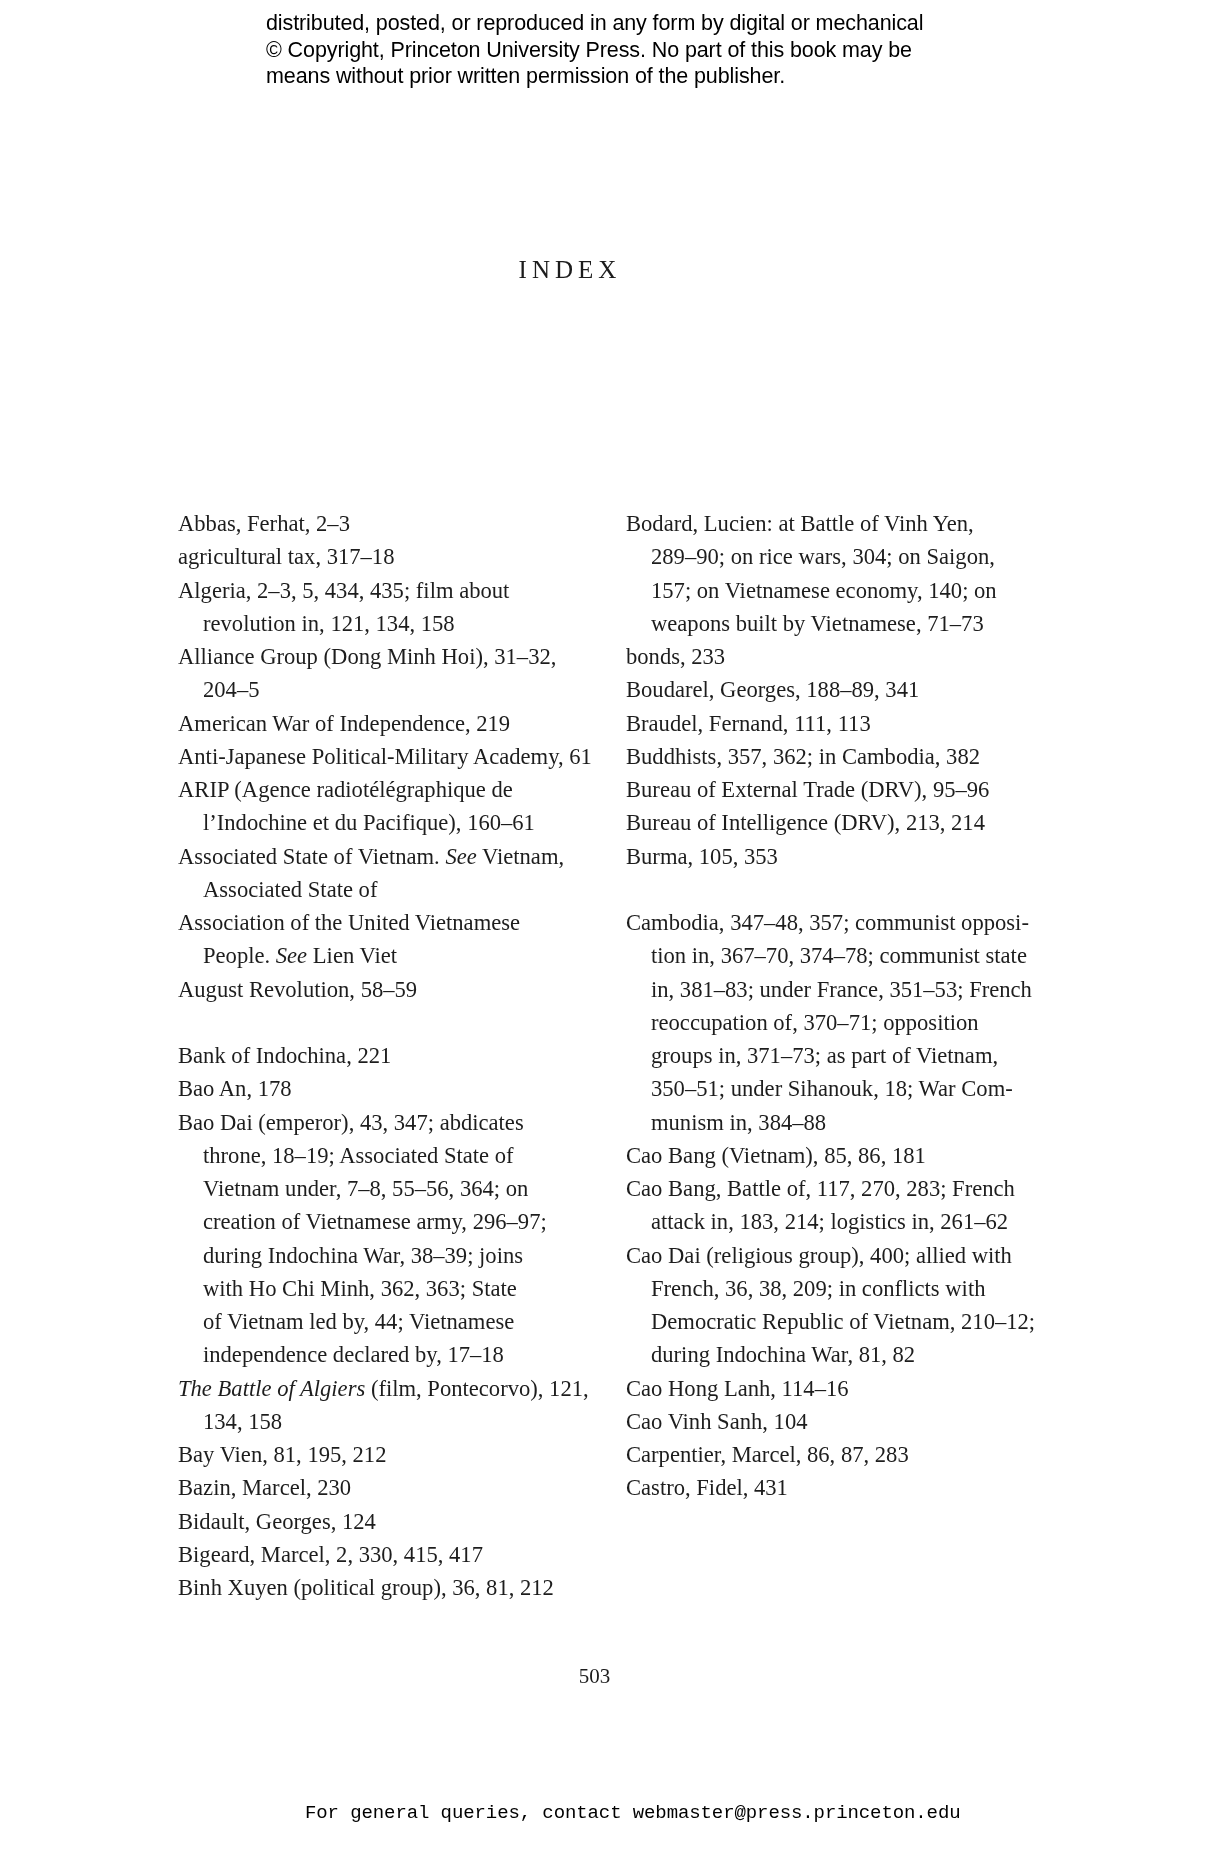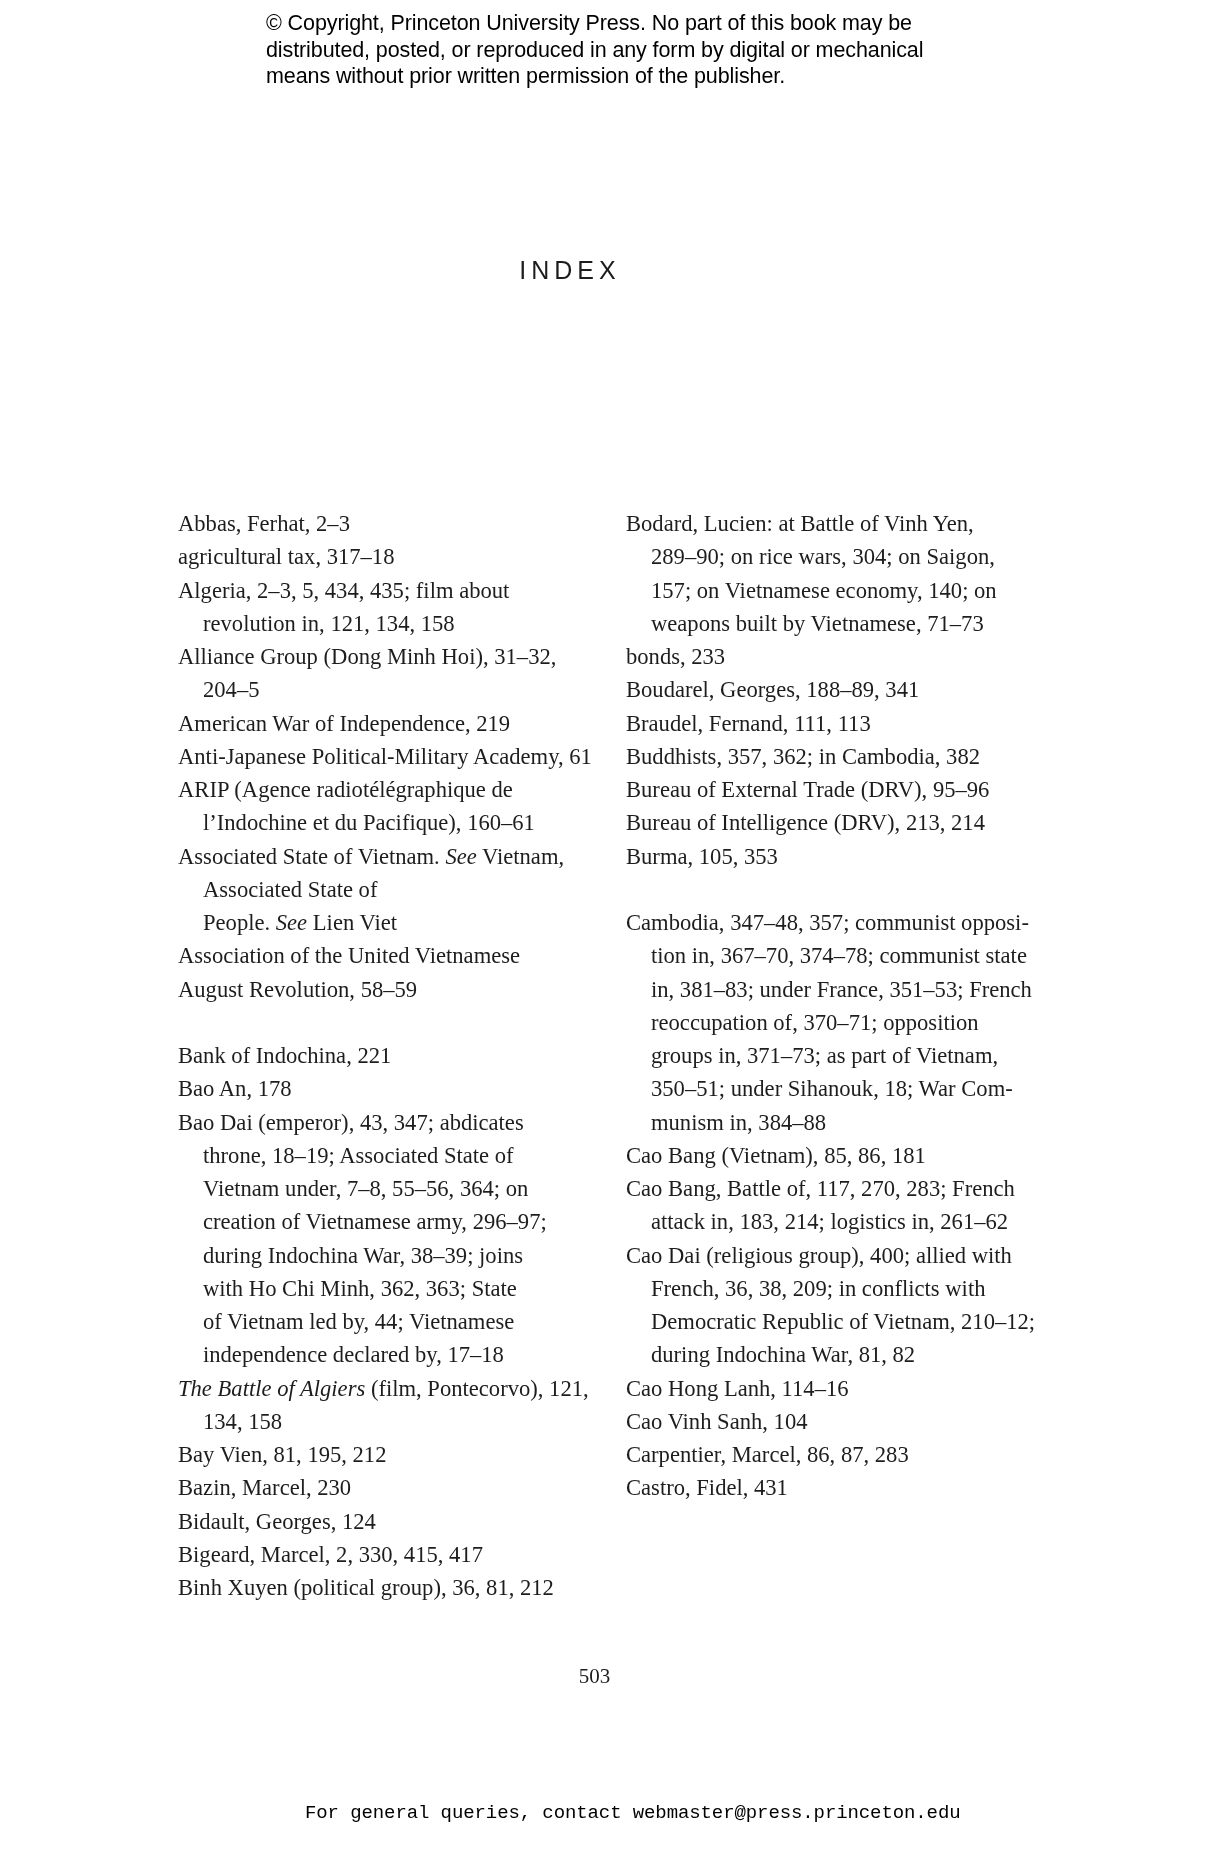--- a/index.html
+++ b/index.html
@@ -5,21 +5,21 @@
   html, body { margin: 0; padding: 0; background: #ffffff; }
   body { width: 1225px; height: 1850px; position: relative; overflow: hidden; color: #1a1a1a; }
   .copyright {
     position: absolute; left: 266px; top: 10px; width: 740px;
     font-family: "Liberation Sans", sans-serif; font-size: 21.5px; line-height: 26.5px;
     color: #000; letter-spacing: -0.1px;
   }
   .copyright .cl { display: block; white-space: nowrap; }
   .title {
     position: absolute; left: 0; width: 1146px; top: 256px; text-align: center;
-    font-family: Liberation Sans, sans-serif; font-size: 25px; letter-spacing: 5px;
+    font-family: Liberation Serif, serif; font-size: 25px; letter-spacing: 5px;
     color: #1c1c1c; font-weight: 400; padding-left: 0;
   }
   .title span { display: inline-block; transform: translateX(-3px); }
   .col {
     position: absolute; top: 507px;
     font-family: "Liberation Serif", serif; font-size: 22.6px; line-height: 33.25px;
     color: #1d1d1d;
   }
   .col.left { left: 178px; width: 420px; }
   .col.right { left: 626px; width: 430px; }
@@ -37,22 +37,22 @@
   .footer {
     position: absolute; left: 305px; top: 1802px;
     font-family: Liberation Mono, monospace; font-size: 19px; color: #000;
     white-space: nowrap; letter-spacing: -0.1px;
   }
 </style>
 </head>
 <body>
 
 <div class="copyright">
+  <span class="cl">distributed, posted, or reproduced in any form by digital or mechanical</span>
   <span class="cl">© Copyright, Princeton University Press. No part of this book may be</span>
-  <span class="cl">distributed, posted, or reproduced in any form by digital or mechanical</span>
   <span class="cl">means without prior written permission of the publisher.</span>
 </div>
 
 <div class="title"><span>INDEX</span></div>
 
 <div class="col left">
     <div class="entry">
       <span class="line"><span>Abbas, Ferhat, 2–3</span></span>
     </div>
     <div class="entry">
@@ -74,22 +74,22 @@
     </div>
     <div class="entry">
       <span class="line"><span>ARIP (Agence radiotélégraphique de</span></span>
       <span class="line cont"><span>l’Indochine et du Pacifique), 160–61</span></span>
     </div>
     <div class="entry">
       <span class="line"><span>Associated State of Vietnam. </span><span class="it">See</span><span> Vietnam,</span></span>
       <span class="line cont"><span>Associated State of</span></span>
     </div>
     <div class="entry">
+      <span class="line"><span>Association of the United Vietnamese</span></span>
       <span class="line cont"><span>People. </span><span class="it">See</span><span> Lien Viet</span></span>
-      <span class="line"><span>Association of the United Vietnamese</span></span>
     </div>
     <div class="entry">
       <span class="line"><span>August Revolution, 58–59</span></span>
     </div>
     <div class="gap"></div>
     <div class="entry">
       <span class="line"><span>Bank of Indochina, 221</span></span>
     </div>
     <div class="entry">
       <span class="line"><span>Bao An, 178</span></span>

